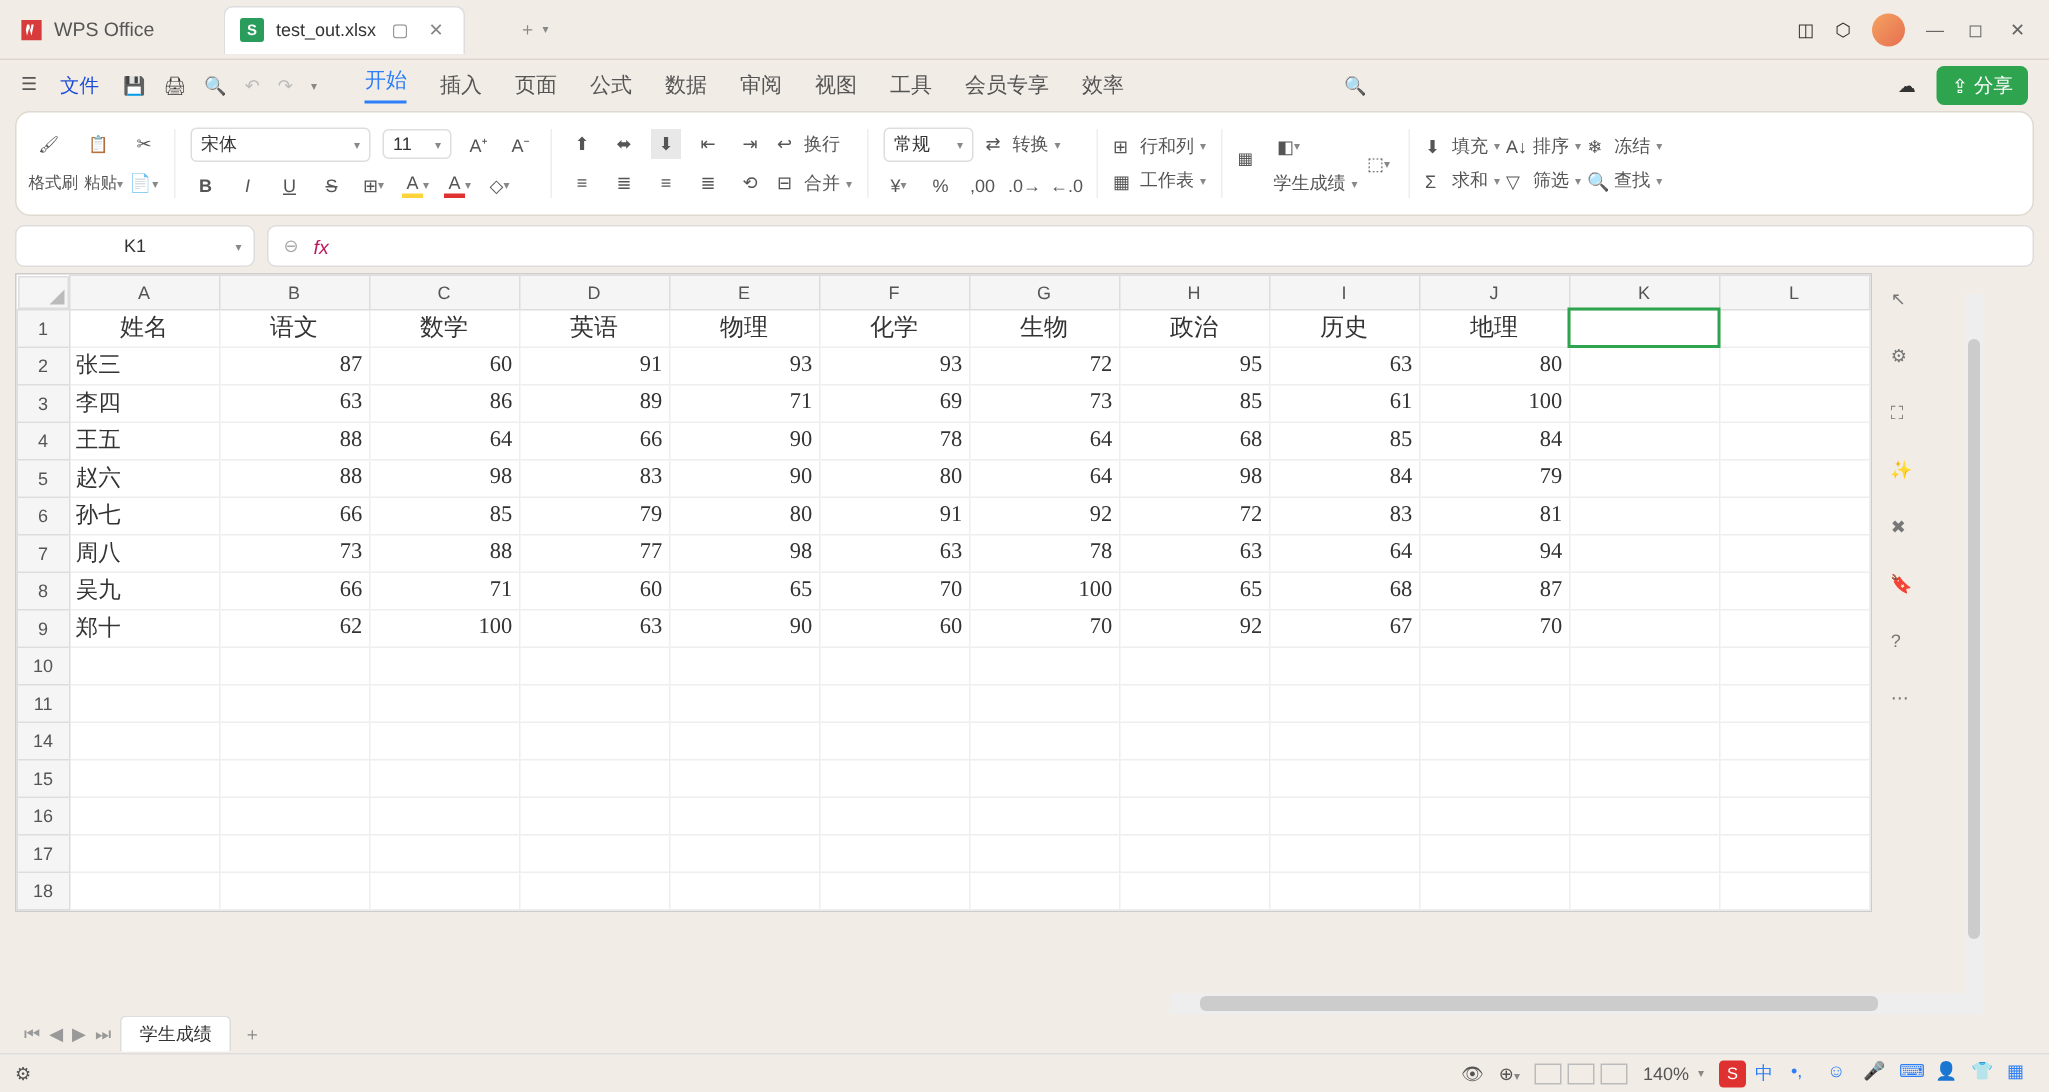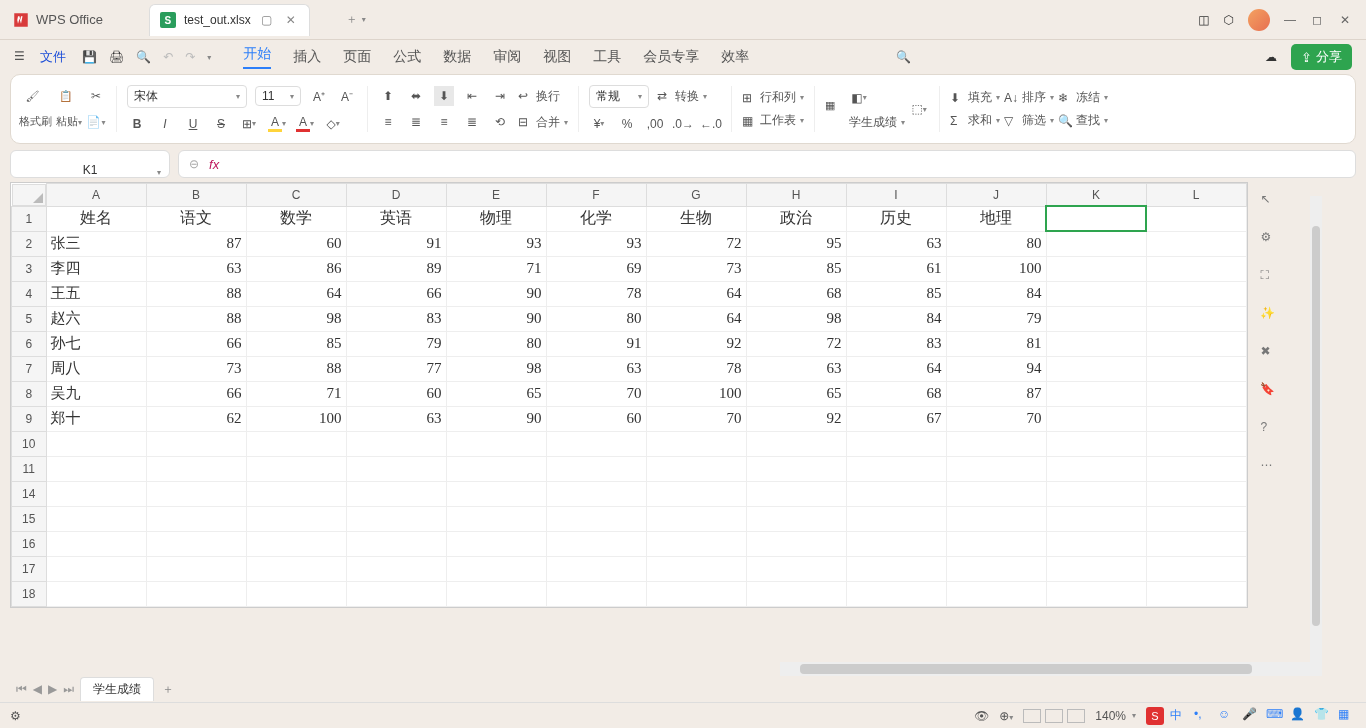--- a/index.html
+++ b/index.html
@@ -37,21 +37,21 @@
 .font-select{border:1px solid #ddd;border-radius:4px;padding:2px 6px;font-size:12px;width:120px;display:flex;justify-content:space-between;align-items:center;}
 .size-select{border:1px solid #ddd;border-radius:4px;padding:2px 6px;font-size:12px;width:46px;display:flex;justify-content:space-between;align-items:center;}
 .fmt-btn{width:20px;height:20px;display:flex;align-items:center;justify-content:center;color:#555;}
 .color-under{border-bottom:3px solid;display:inline-block;width:14px;text-align:center;font-size:12px;}
 .num-select{border:1px solid #ddd;border-radius:4px;padding:2px 6px;font-size:12px;width:60px;display:flex;justify-content:space-between;align-items:center;}
 .ribbon-item{display:flex;align-items:center;gap:4px;font-size:12px;color:#555;white-space:nowrap;}
 .ribbon-item .ico{width:14px;height:14px;}
 .drop{font-size:8px;color:#888;}
 
 .namebox-row{display:flex;align-items:center;gap:8px;margin:0 10px 4px;}
-.namebox{background:#fff;border:1px solid #ddd;border-radius:6px;width:160px;height:28px;display:flex;align-items:flex-end;justify-content:center;position:relative;}
+.namebox{background:#fff;border:1px solid #ddd;border-radius:6px;width:160px;height:28px;display:flex;align-items:center;justify-content:center;position:relative;}
 .namebox-val{font-size:12px;color:#333;}
 .namebox .drop{position:absolute;right:8px;}
 .fx-box{background:#fff;border:1px solid #ddd;border-radius:6px;flex:1;height:28px;display:flex;align-items:center;padding:0 10px;gap:10px;}
 .fx-label{font-style:italic;color:#be185d;font-size:13px;}
 
 .grid-area{display:flex;margin:0 0 0 10px;}
 .sheet{background:#fff;border:1px solid #ccc;position:relative;}
 .corner{width:34px;height:22px;border-right:1px solid #ccc;border-bottom:1px solid #ccc;background:#f5f5f5;display:flex;align-items:flex-end;justify-content:flex-end;}
 .corner::after{content:"";border-style:solid;border-width:0 0 10px 10px;border-color:transparent transparent #bbb transparent;margin:2px;}
 table{border-collapse:collapse;}

